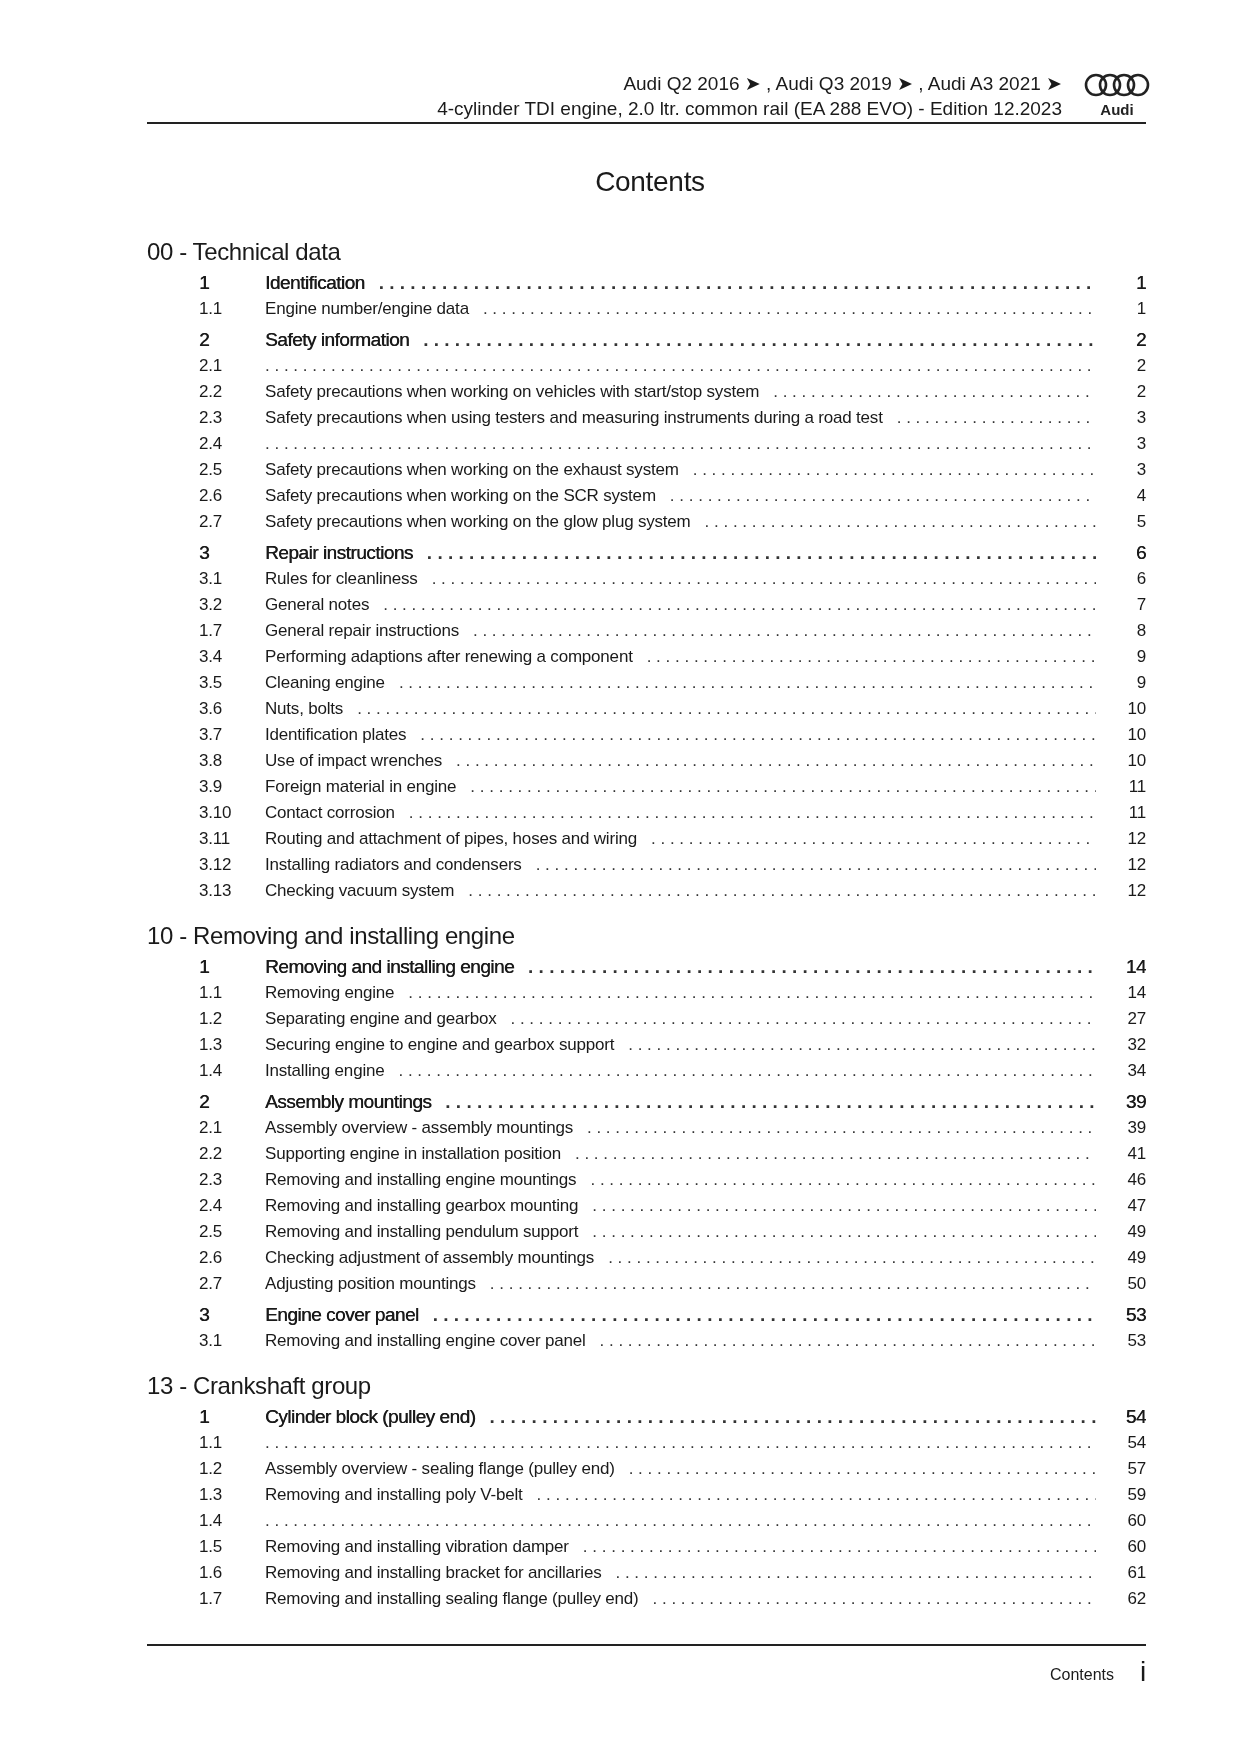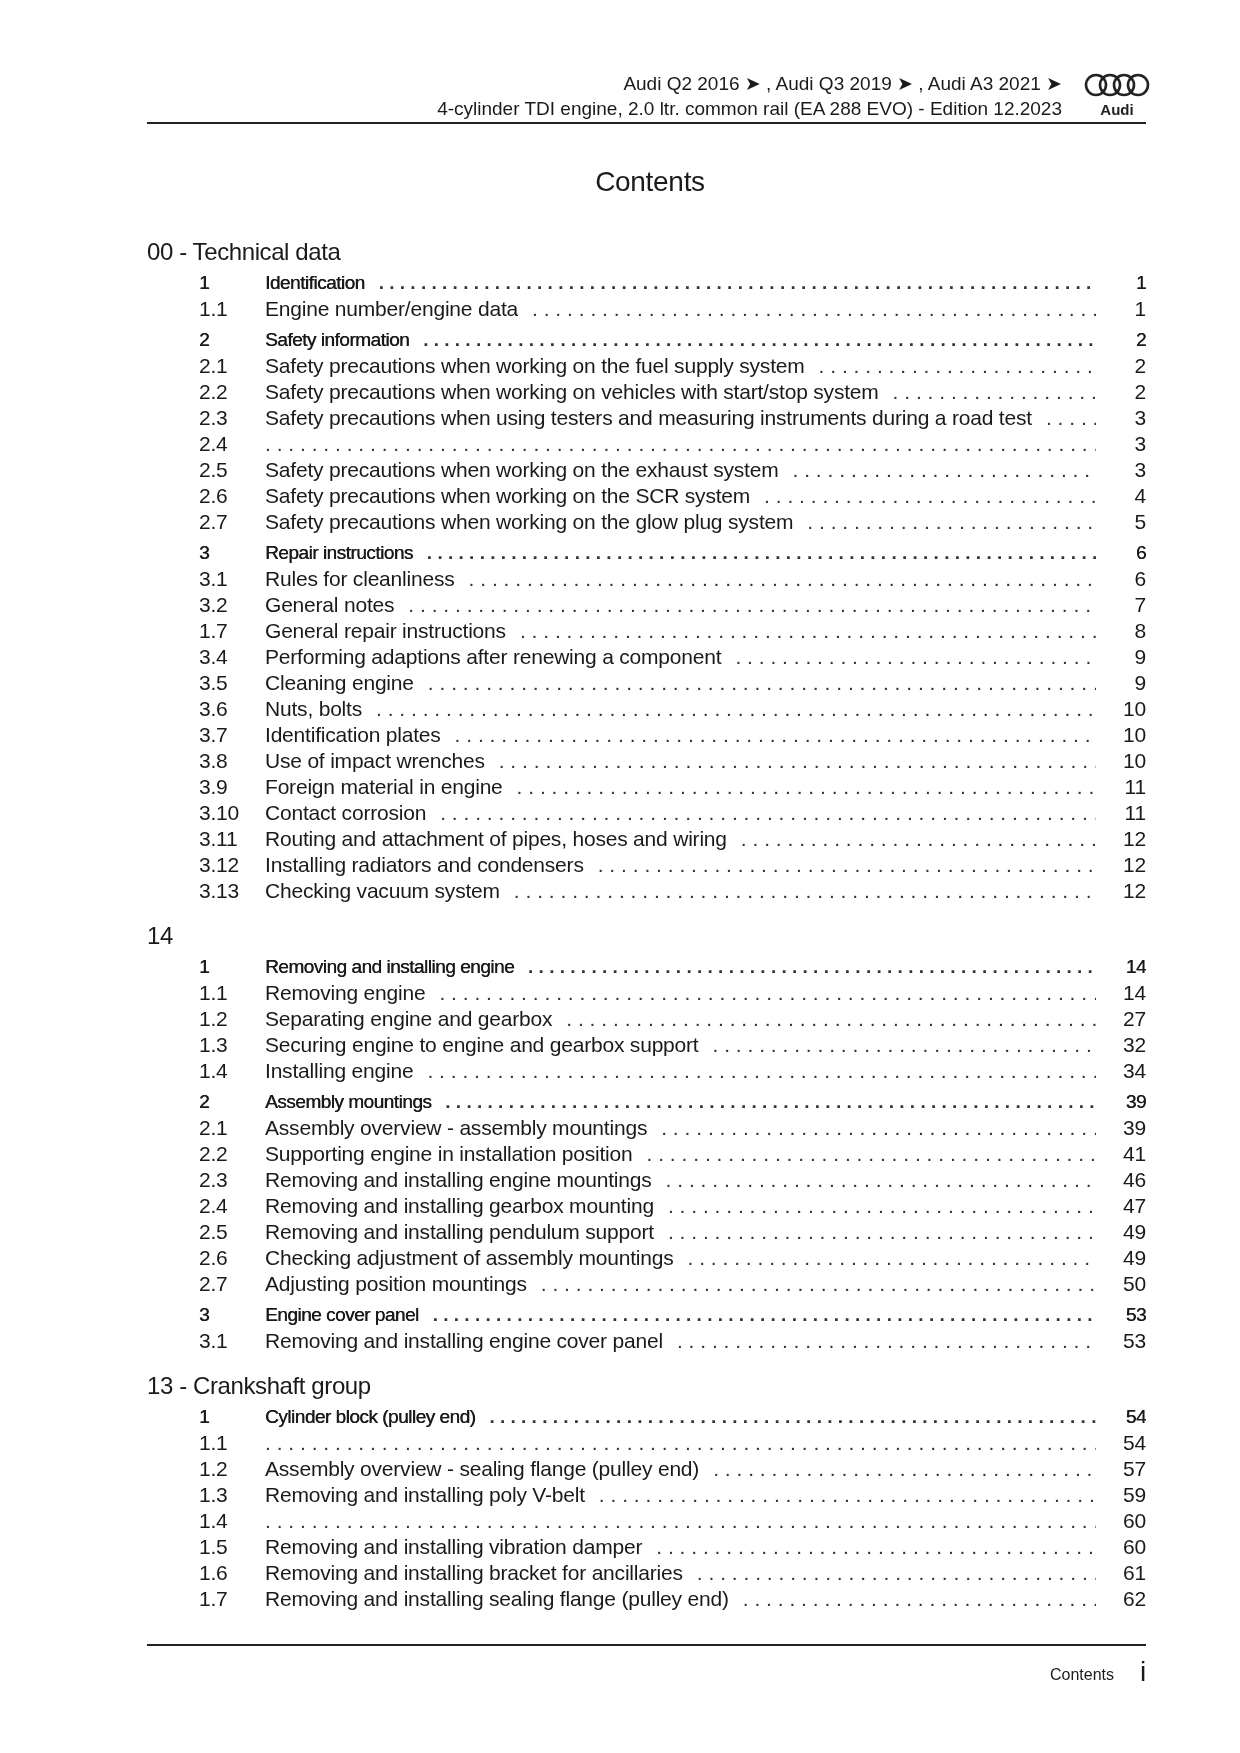--- a/index.html
+++ b/index.html
@@ -18,21 +18,21 @@
   .row .num { flex: 0 0 auto; }
   .row .ttl { flex: 0 0 auto; padding-right: 14px; }
   .row .dots { flex: 1 1 auto; overflow: hidden; letter-spacing: 0; color: #333; }
   .row .dots::before { content: ". . . . . . . . . . . . . . . . . . . . . . . . . . . . . . . . . . . . . . . . . . . . . . . . . . . . . . . . . . . . . . . . . . . . . . . . . . . . . . . . . . . . . . . . . . . . . . . . . . . . . . . . . . . . . . . . . . . . . . . . . . . . . . . . . . . . . . . . ."; }
   .row .pg { flex: 0 0 50px; text-align: right; }
   .row.chapter { font-size: 24px; height: 32px; line-height: 32px; margin-top: 6px; letter-spacing: -0.4px; flex-direction: column; }
   .row.chapter:first-child { margin-top: 0; }
   .row.chapter .dots { font-weight: bold; font-size: 18px; }
   .row.section { font-size: 19px; height: 26px; line-height: 26px; margin-top: 5px; font-weight: normal; letter-spacing: -0.5px; text-shadow: 0.4px 0 0 #1a1a1a; }
   .row.section .dots { font-weight: bold; text-shadow: none; }
-  .row.sub { font-size: 21px; height: 26px; line-height: 26px; letter-spacing: -0.2px; }
+  .row.sub { font-size: 17px; height: 26px; line-height: 26px; letter-spacing: -0.2px; }
   .row.section .num, .row.sub .num { padding-left: 52px; width: 66px; }
   .row.chapter + .row.section { margin-top: 2px; }
   .chapter-gap { height: 10px; }
   #footer-label { position: absolute; right: 126px; top: 1666px; font-size: 16px; }
   #footer-page { position: absolute; left: 1140px; top: 1656px; font-size: 28px; }
 </style>
 </head>
 <body>
 
 <div id="hdr1" class="hdr">Audi Q2 2016 ➤ , Audi Q3 2019 ➤ , Audi A3 2021 ➤</div>
@@ -73,21 +73,20 @@
       <span class="pg">1</span>
     </div>
     <div class="row section">
       <span class="num">2</span>
       <span class="ttl">Safety information</span>
       <span class="dots"></span>
       <span class="pg">2</span>
     </div>
     <div class="row sub">
       <span class="num">2.1</span>
-      <span class="ttl">Safety precautions when working on the fuel supply system</span>
       <span class="dots"></span>
       <span class="pg">2</span>
     </div>
     <div class="row sub">
       <span class="num">2.2</span>
       <span class="ttl">Safety precautions when working on vehicles with start/stop system</span>
       <span class="dots"></span>
       <span class="pg">2</span>
     </div>
     <div class="row sub">
@@ -198,20 +197,21 @@
       <span class="pg">12</span>
     </div>
     <div class="row sub">
       <span class="num">3.13</span>
       <span class="ttl">Checking vacuum system</span>
       <span class="dots"></span>
       <span class="pg">12</span>
     </div>
     <div class="chapter-gap"></div>
     <div class="row chapter">
+      <span class="ttl">10 - Removing and installing engine</span>
       <span class="dots"></span>
       <span class="pg">14</span>
     </div>
     <div class="row section">
       <span class="num">1</span>
       <span class="ttl">Removing and installing engine</span>
       <span class="dots"></span>
       <span class="pg">14</span>
     </div>
     <div class="row sub">

